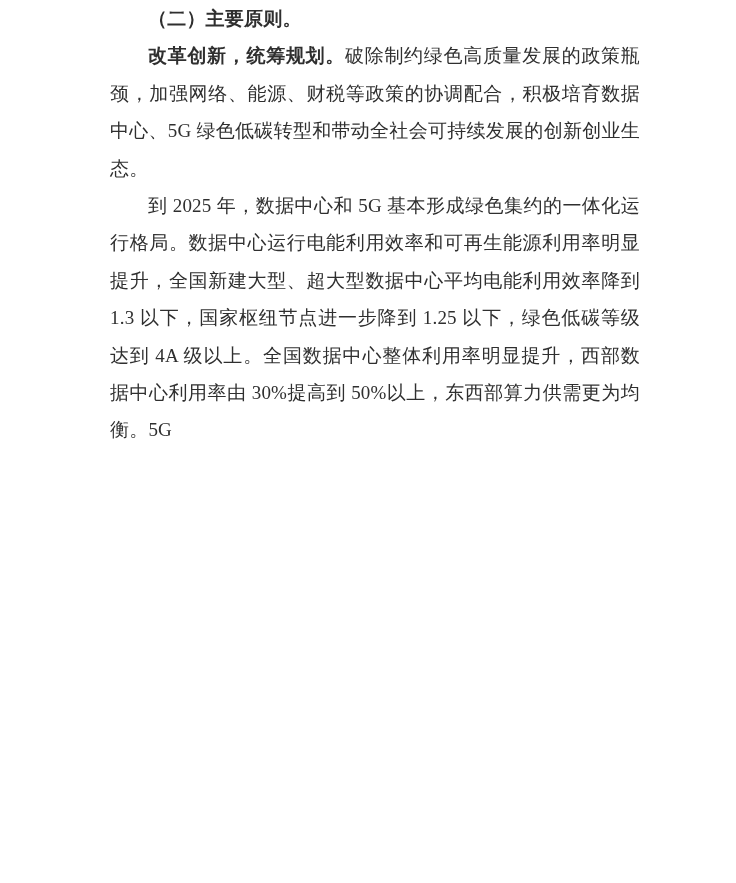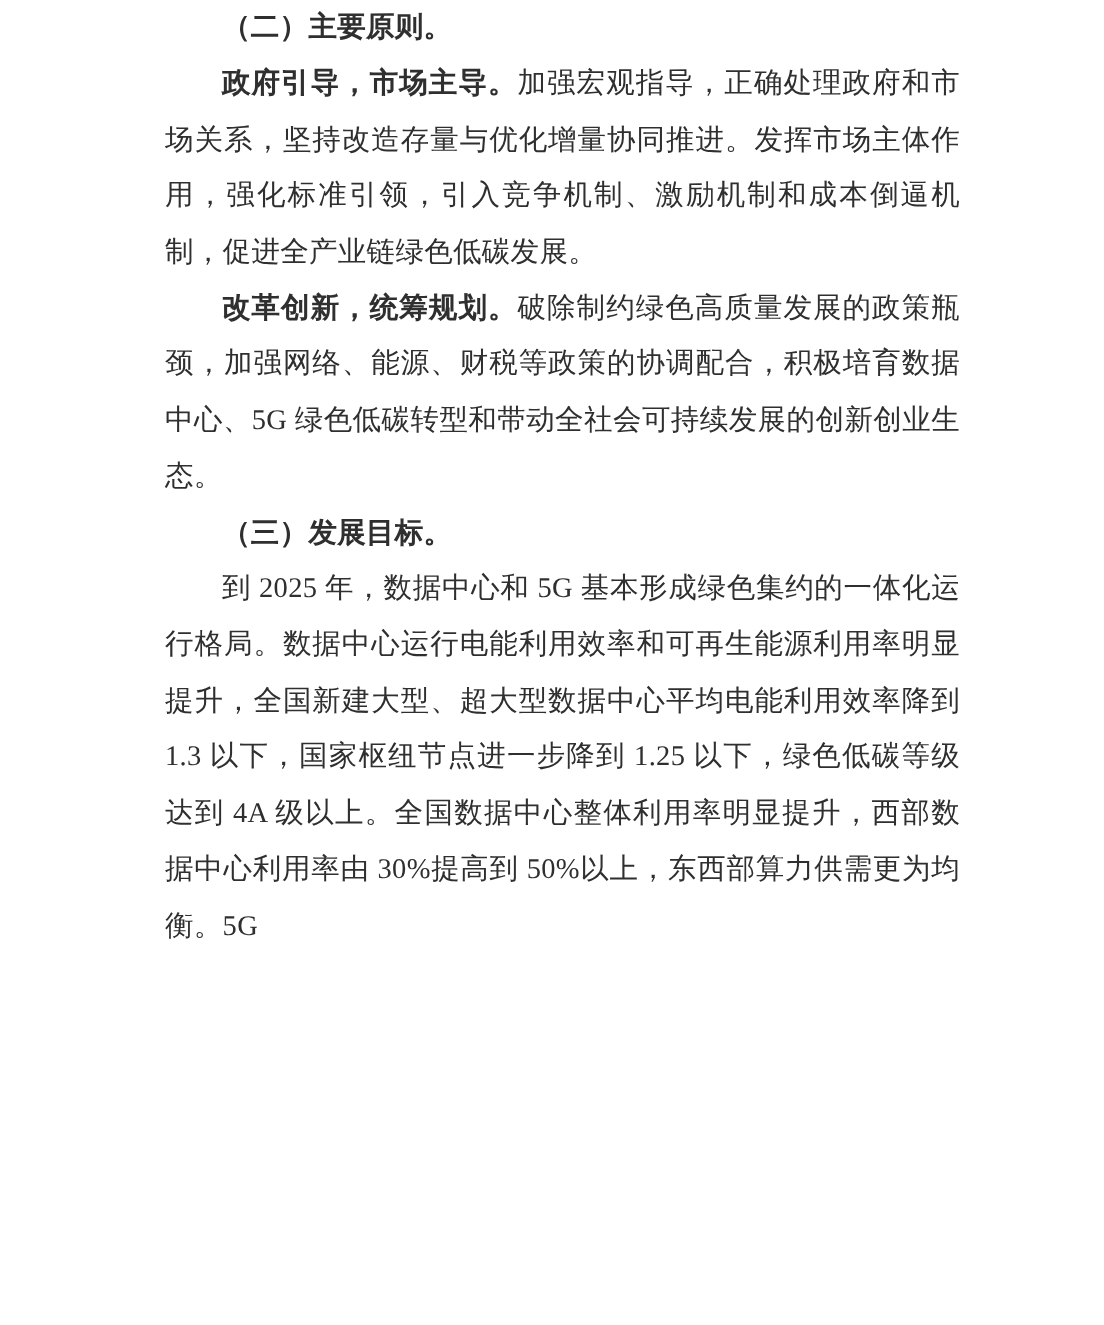--- a/index.html
+++ b/index.html
@@ -49,19 +49,17 @@
     color: #3a3a3a;
     font-family: "Liberation Serif", "DejaVu Serif", serif;
   }
 </style>
 </head>
 <body>
 
 <div class="page" style="background: rgb(255, 255, 255);">
   <div class="content" style="color: rgb(47, 47, 47);">
       <p class="para heading">（二）主要原则。</p>
-      <p class="para"><b class="lead">政府引导，市场主导。</b>加强宏观指导，正确处理政府和市场关系，坚持改造存量与优化增量协同推进。发挥市场主体作用，强化标准引领，引入竞争机制、激励机制和成本倒逼机制，促进全产业链绿色低碳发展。</p>
       <p class="para"><b class="lead">改革创新，统筹规划。</b>破除制约绿色高质量发展的政策瓶颈，加强网络、能源、财税等政策的协调配合，积极培育数据中心、5G 绿色低碳转型和带动全社会可持续发展的创新创业生态。</p>
-      <p class="para heading">（三）发展目标。</p>
       <p class="para">到 2025 年，数据中心和 5G 基本形成绿色集约的一体化运行格局。数据中心运行电能利用效率和可再生能源利用率明显提升，全国新建大型、超大型数据中心平均电能利用效率降到 1.3 以下，国家枢纽节点进一步降到 1.25 以下，绿色低碳等级达到 4A 级以上。全国数据中心整体利用率明显提升，西部数据中心利用率由 30%提高到 50%以上，东西部算力供需更为均衡。5G</p>
     </div>
   <div class="page-number">2</div>
 </div>
 
 </body></html>

